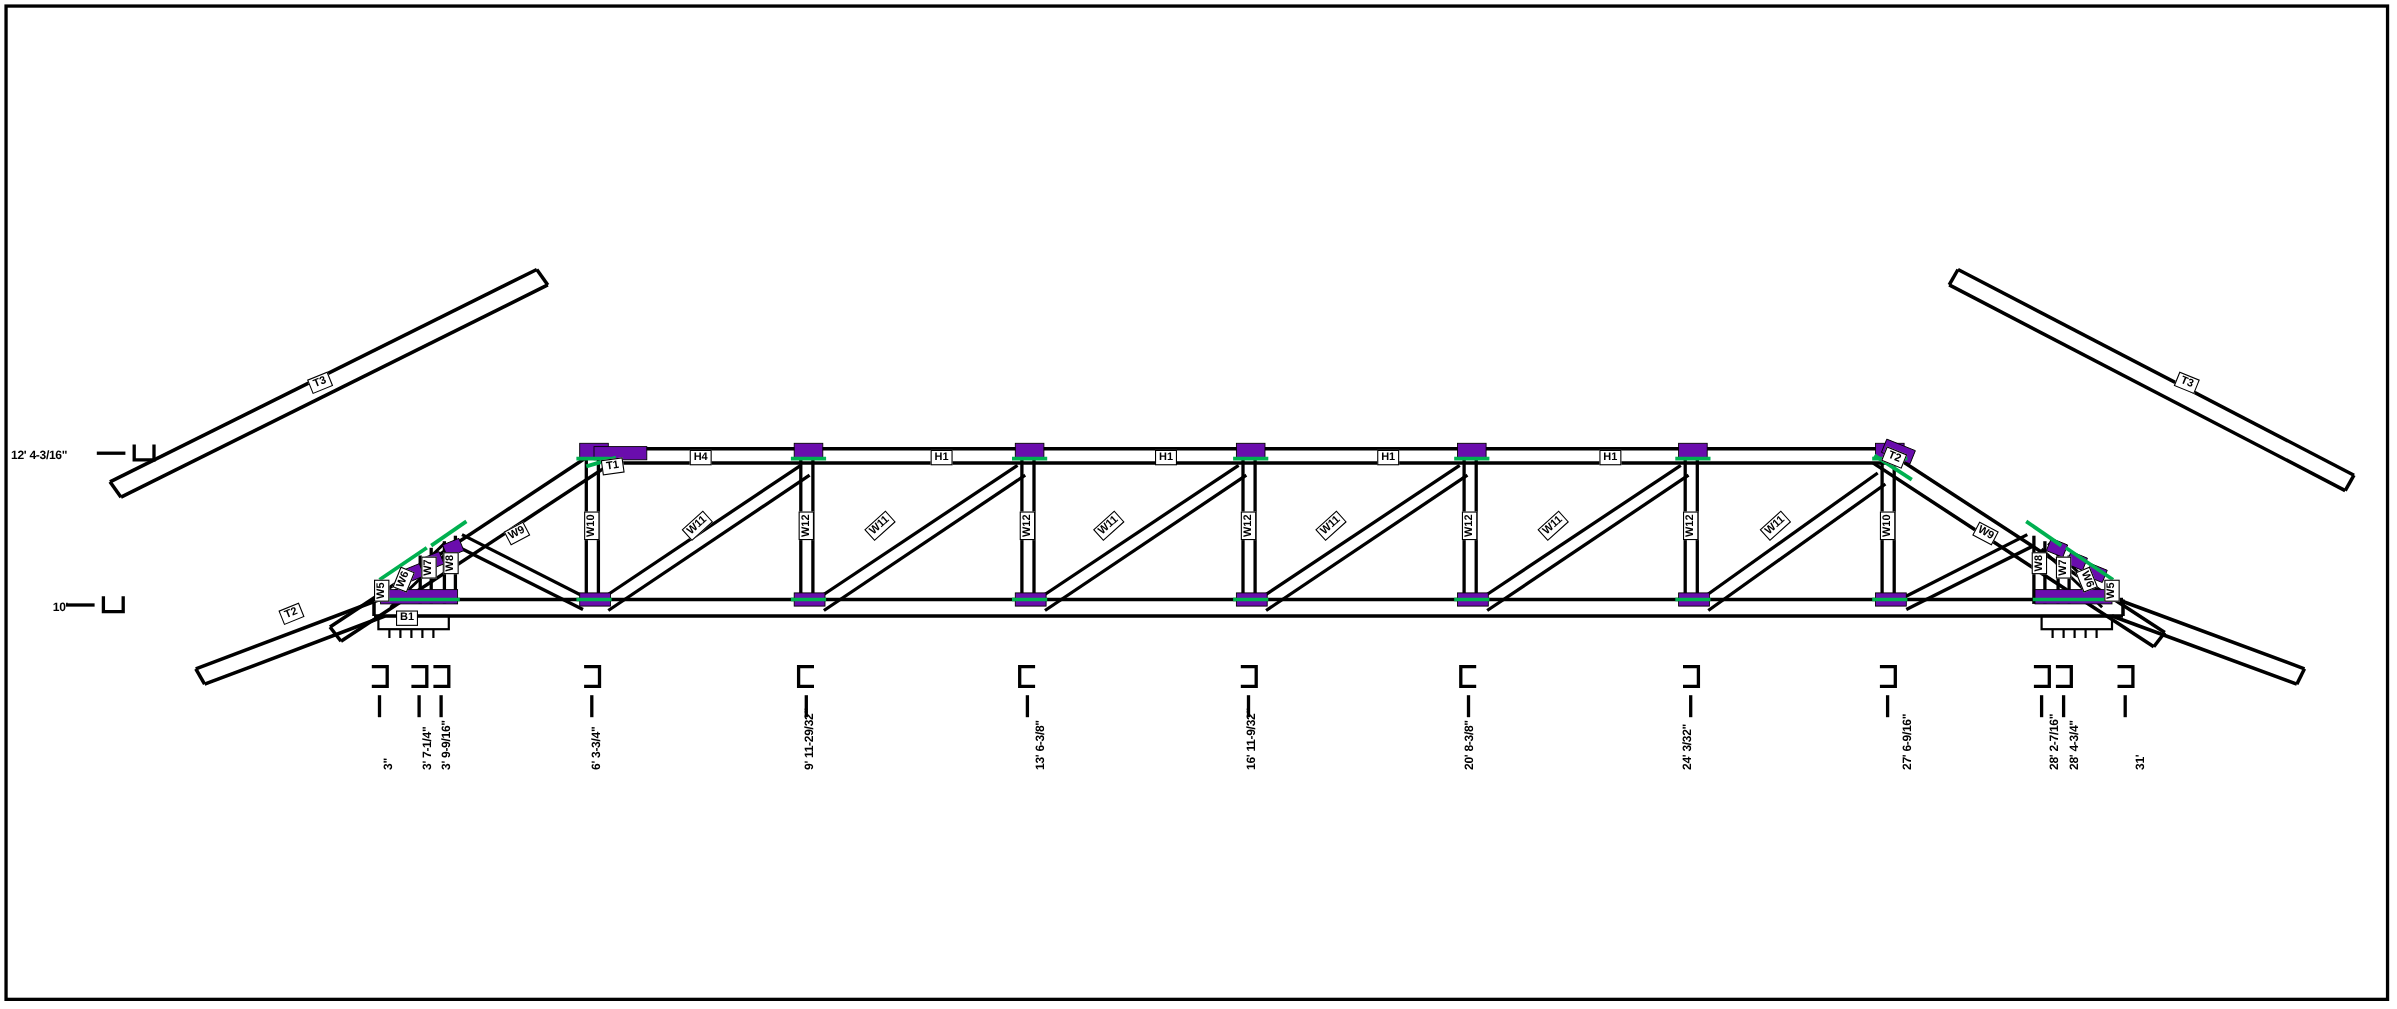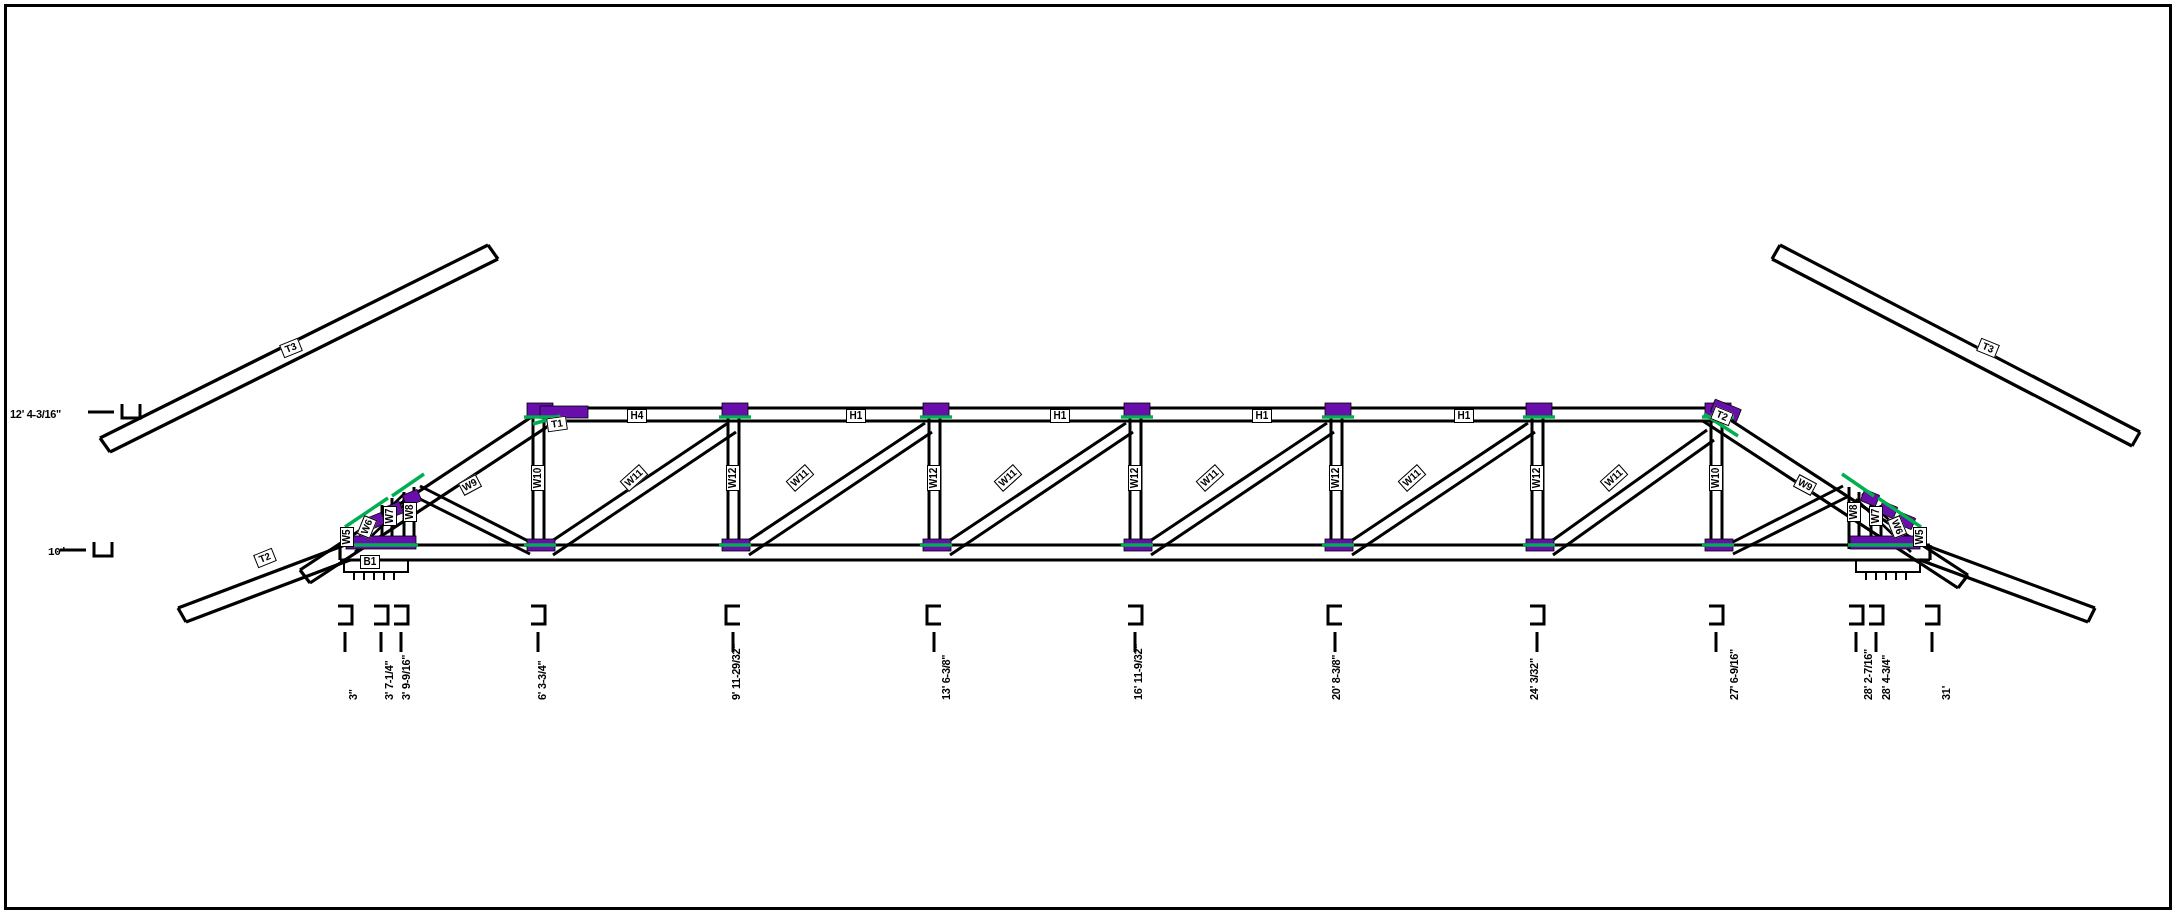--- a/index.html
+++ b/index.html
@@ -288,21 +288,21 @@
       <path d="M 1869 624 L 1883 624 L 1883 606 L 1869 606"></path>
       <line x1="1876" y1="632" x2="1876" y2="652"></line>
 
       <path d="M 1925 624 L 1939 624 L 1939 606 L 1925 606"></path>
       <line x1="1932" y1="632" x2="1932" y2="652"></line>
     </g>
   </svg>
 
   <div id="left-dims">
       <div class="dimlabel" style="left: 10px; top: 408px;">12' 4-3/16"</div>
-      <div class="dimlabel" style="left: 48px; top: 546px; font-family: Liberation Mono, monospace;">10'</div>
+      <div class="dimlabel" style="left: 48px; top: 546px;">10'</div>
     </div>
   <div id="bottom-dims">
       <div class="dimlabel dim-vert" style="left: 347px; top: 700px;">3"</div>
       <div class="dimlabel dim-vert" style="left: 383px; top: 700px;">3' 7-1/4"</div>
       <div class="dimlabel dim-vert" style="left: 400px; top: 700px;">3' 9-9/16"</div>
       <div class="dimlabel dim-vert" style="left: 536px; top: 700px;">6' 3-3/4"</div>
       <div class="dimlabel dim-vert" style="left: 730px; top: 700px;">9' 11-29/32"</div>
       <div class="dimlabel dim-vert" style="left: 940px; top: 700px;">13' 6-3/8"</div>
       <div class="dimlabel dim-vert" style="left: 1132px; top: 700px;">16' 11-9/32"</div>
       <div class="dimlabel dim-vert" style="left: 1330px; top: 700px;">20' 8-3/8"</div>

